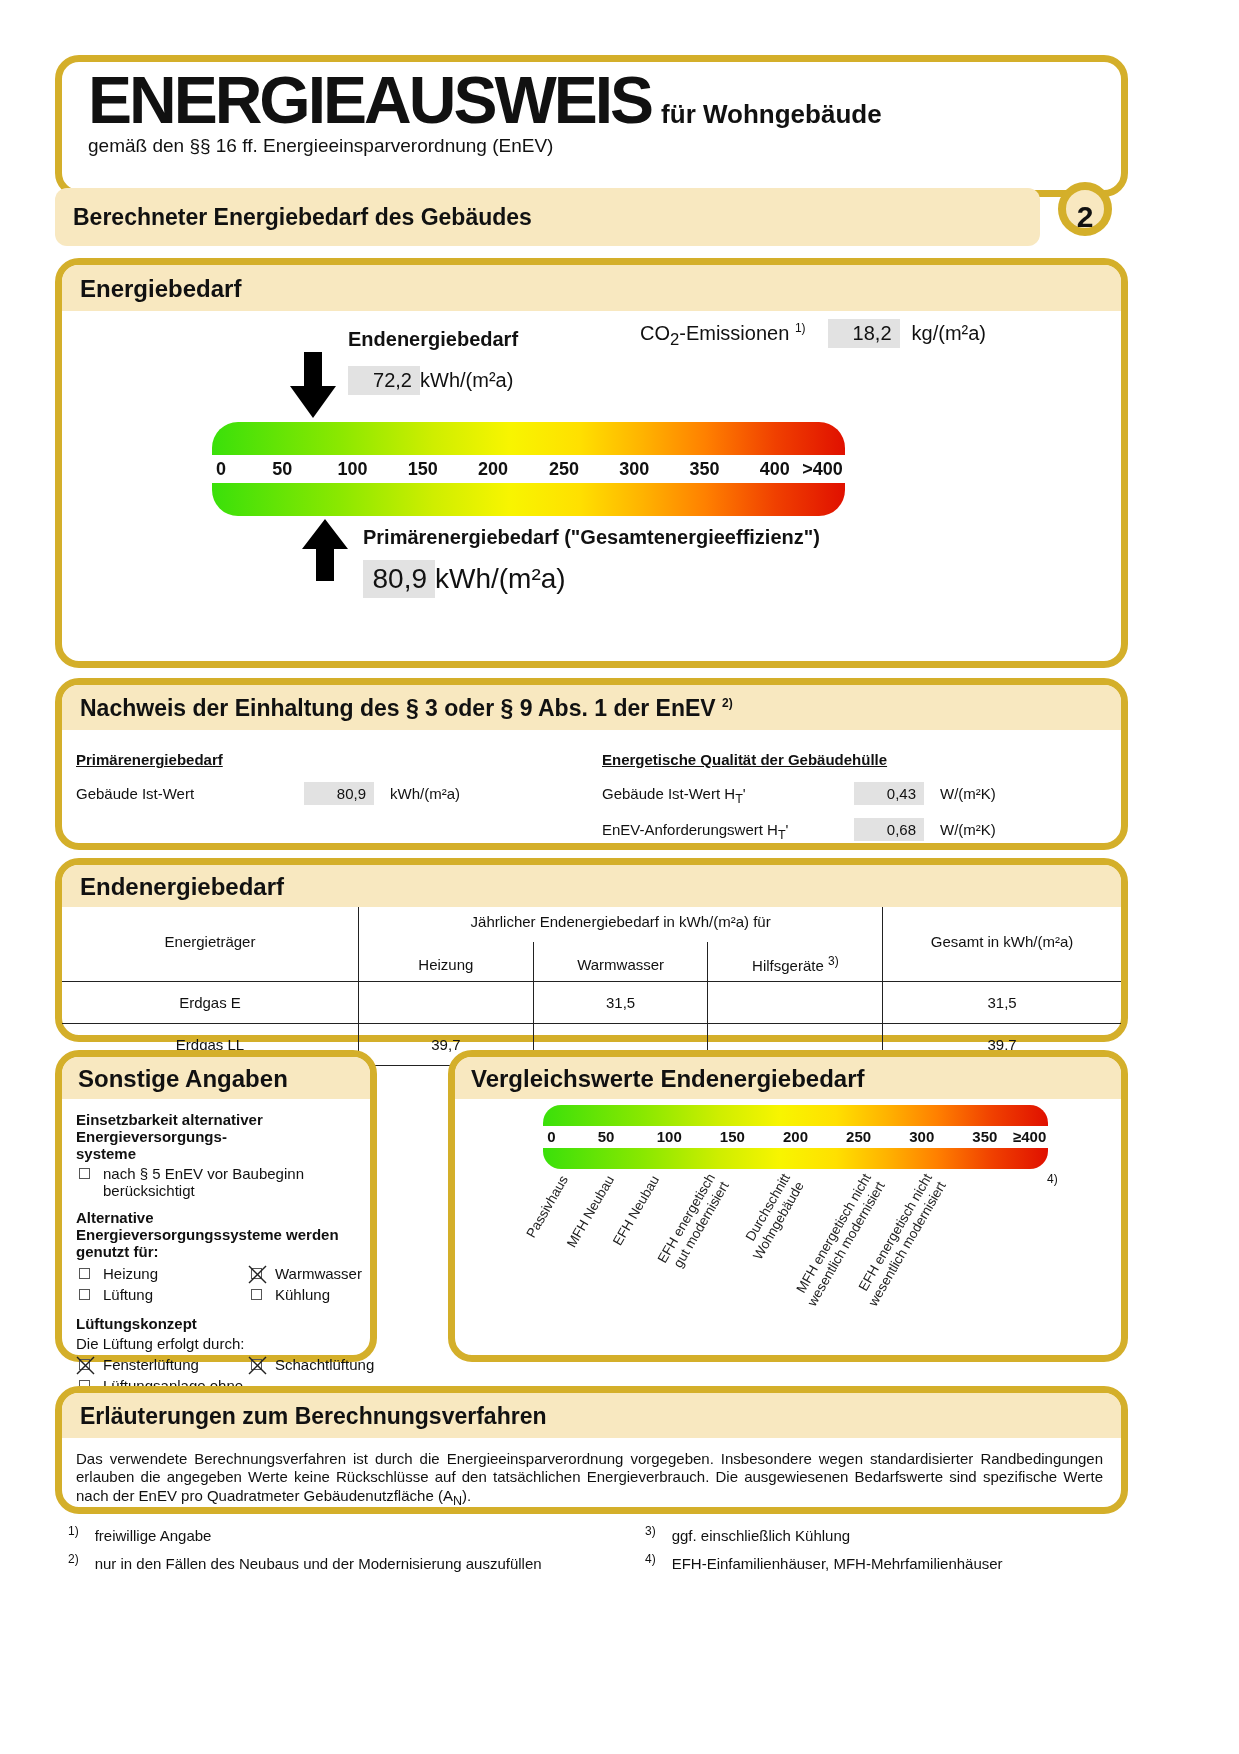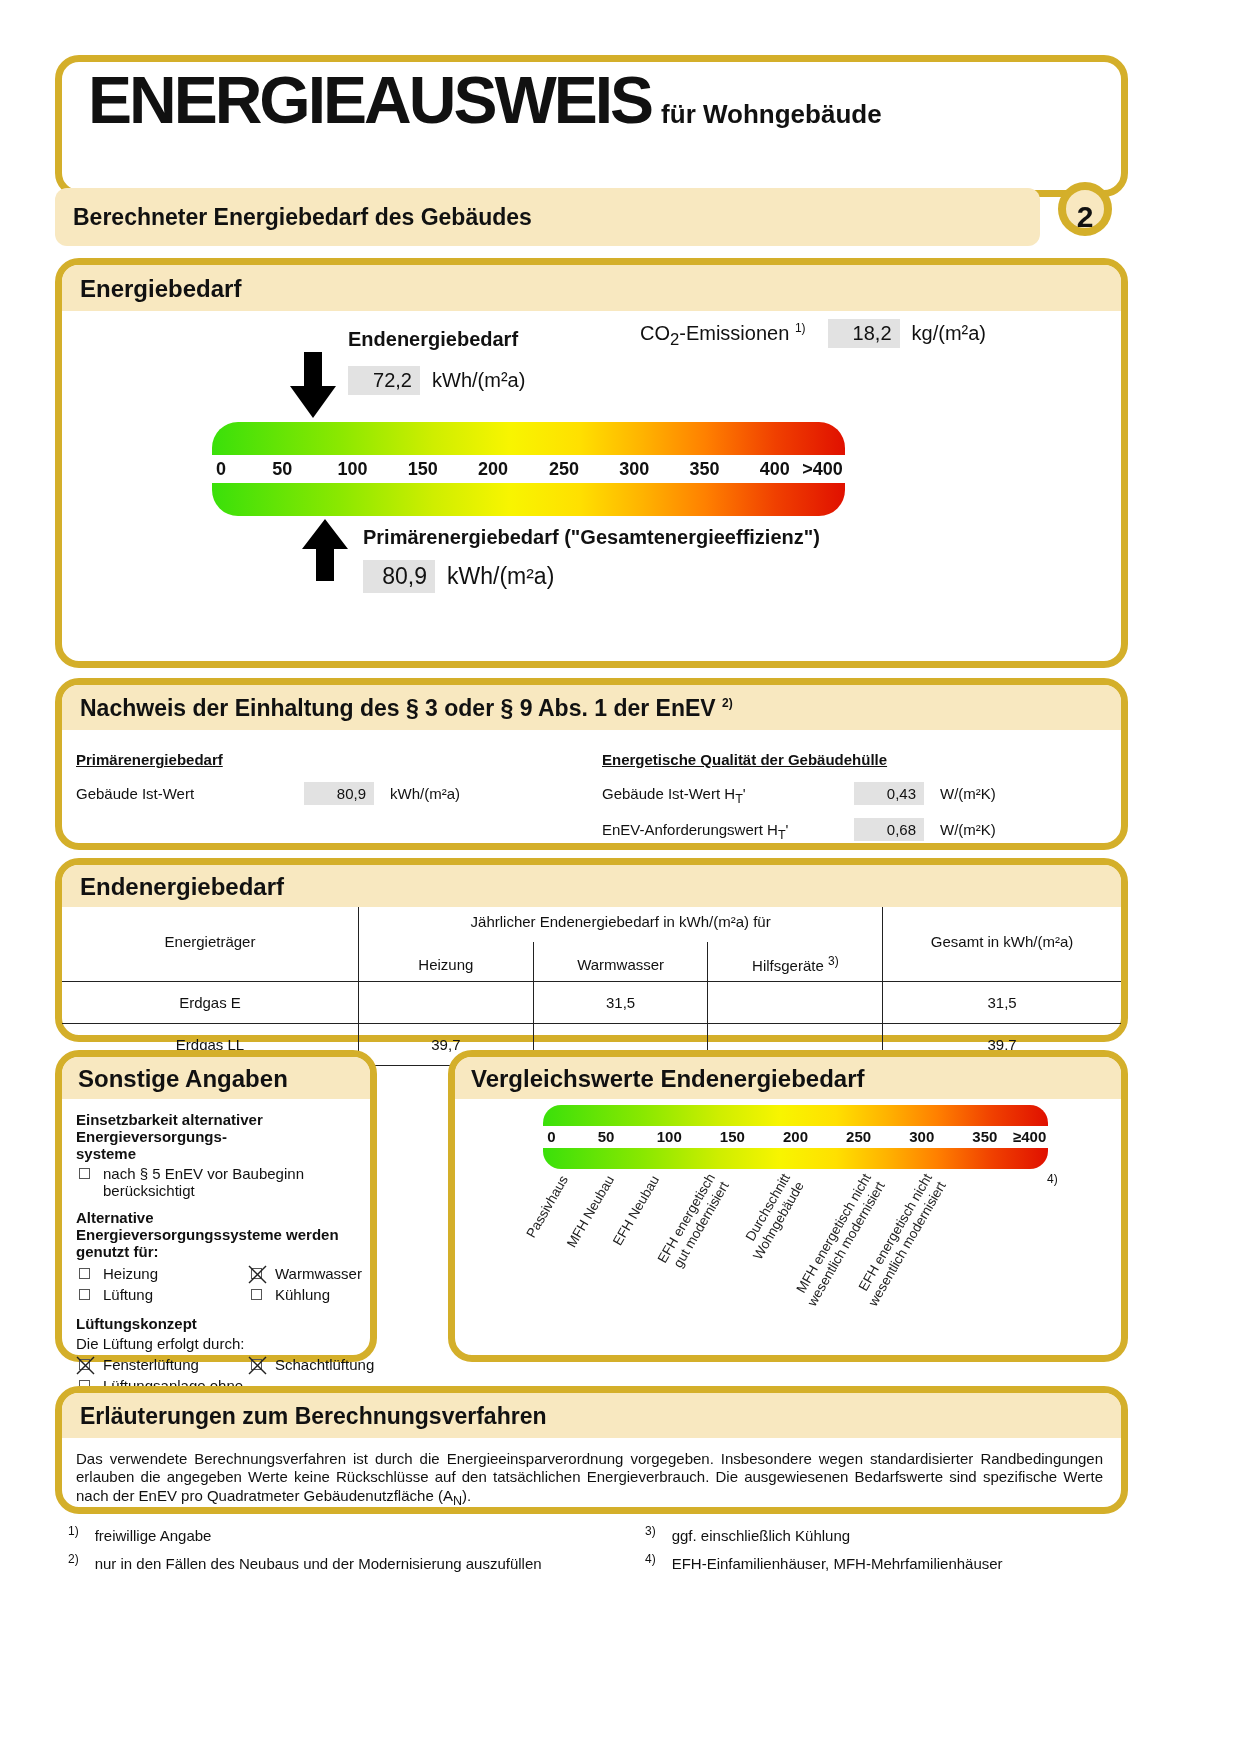--- a/index.html
+++ b/index.html
@@ -45,23 +45,23 @@
   .tick:first-child { transform:translateX(-10%); }
   .tick:last-child { transform:translateX(-90%); }
 
   .arrow { position:absolute; transform:translateX(-50%); }
   .arrow svg { display:block; }
   .arrow polygon { fill:#000; }
   .arrow-down { left:101px; top:-70px; }
   .arrow-up { left:113px; top:97px; }
   .end-label { position:absolute; left:136px; top:-94px; font-size:20px; font-weight:bold; white-space:nowrap; }
   .end-value { position:absolute; left:136px; top:-56px; font-size:20px; white-space:nowrap; }
-  .end-value .vbox, .prim-value .vbox { margin-right:12px; }
+  .end-value .vbox, .prim-value .vbox { }
   .prim-label { position:absolute; left:151px; top:104px; font-size:20px; font-weight:bold; white-space:nowrap; }
-  .prim-value { position:absolute; left:151px; top:138px; font-size:23px; white-space:nowrap; }
+  .prim-value { position:absolute; left:151px; top:138px; font-size:28px; white-space:nowrap; }
 
   
   .nachweis-box { left:55px; top:678px; width:1073px; height:172px; }
   .nachweis-box .band { font-size:23px; }
   .nw-col { position:absolute; top:66px; font-size:15px; }
   .nw-left { left:14px; }
   .nw-right { left:540px; }
   .nw-title { font-weight:bold; text-decoration:underline; margin-bottom:14px; }
   .nw-row { margin-top:12px; white-space:nowrap; }
   .nw-label { display:inline-block; width:228px; }
@@ -120,20 +120,21 @@
 </head>
 <body>
 
 <div class="page">
 
   <div class="title-box">
     <div class="title-line">
       <span class="main-title">ENERGIEAUSWEIS</span>
       <span class="title-suffix">für Wohngebäude</span>
     </div>
+    <div class="subtitle">gemäß den §§ 16 ff. Energieeinsparverordnung (EnEV)</div>
   </div>
 
   <div class="section-row">
     <div class="section-bar">Berechneter Energiebedarf des Gebäudes</div>
     <div class="page-circle">2</div>
   </div>
 
   <div class="gbox energie-box">
     <div class="band">Energiebedarf</div>
 

